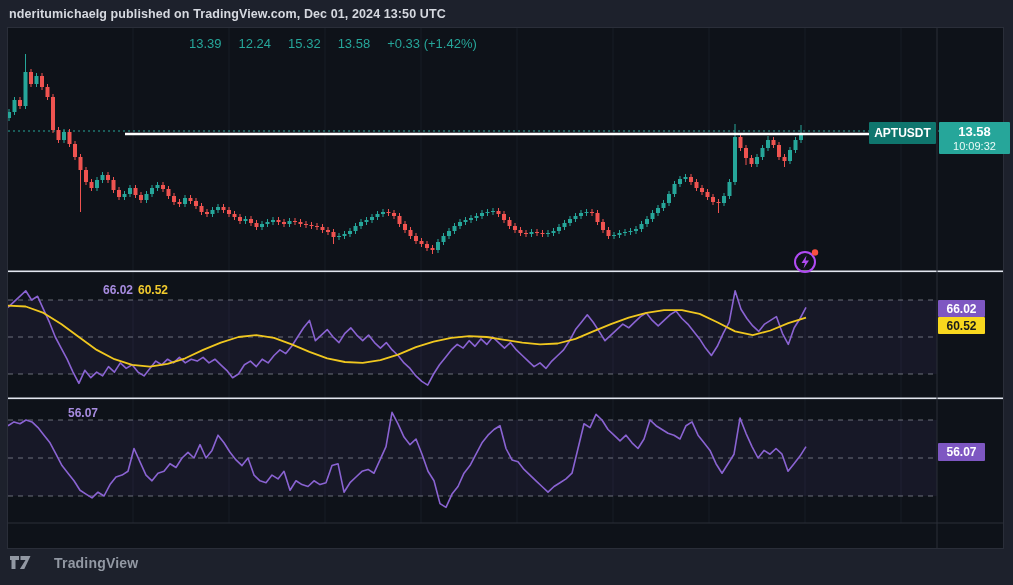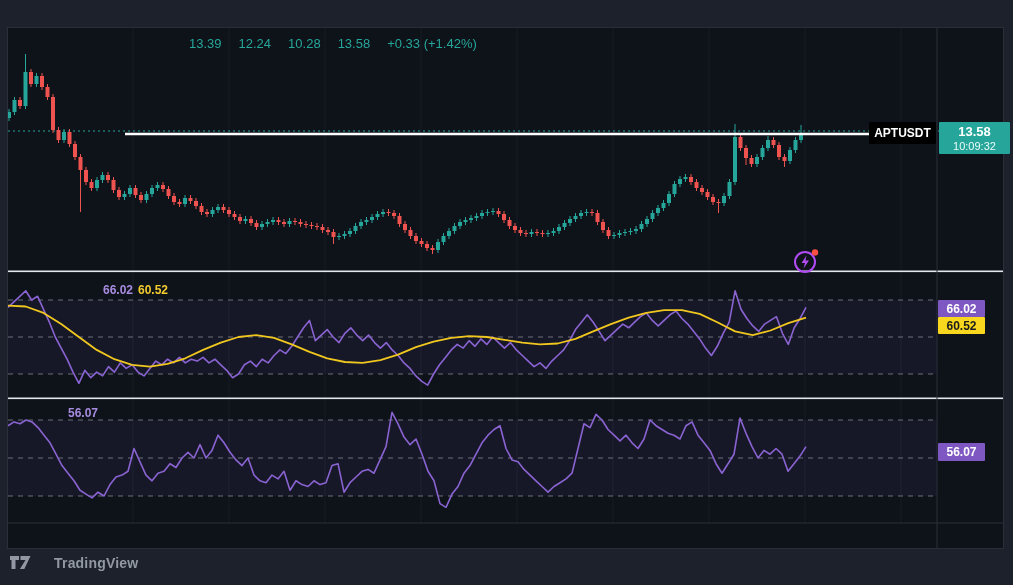--- a/index.html
+++ b/index.html
@@ -8,35 +8,36 @@
   #root { position:absolute; inset:0; }
   .hdr { position:absolute; left:9px; top:7px; font-size:12.5px; font-weight:bold; color:#d6d9e0; letter-spacing:.1px; }
   #frame { position:absolute; left:8px; top:28px; width:995px; height:520px; background:#0e1219; box-shadow:0 0 0 1px #2a2e39; }
   #chart-svg { position:absolute; left:0; top:0; }
   .legend { position:absolute; left:189px; top:36px; display:flex; font-size:13px; color:#26a69a; }
   .legend span { margin-right:17px;text-align:center; }
   .lbl { position:absolute; font-size:12px; font-weight:600; }
   .lbl-purple { color:#a78ce0; }
   .lbl-yellow { color:#f2cb2e; font-weight:700; }
   .badge { position:absolute; display:flex; align-items:center; justify-content:center; font-size:12px; font-weight:bold; color:#fff; border-radius:1px; }
-  .badge-teal { background:#000000; }
+  .badge-teal { background:#0f766e; }
   .badge-purple { background:#7e57c2; }
   .badge-yellow { background:#f8d71e; color:#1c1c1c; }
   .price-badge { position:absolute; left:939px; top:122px; width:71px; height:32px; background:#26a69a; color:#fff; display:flex; flex-direction:column; align-items:center; justify-content:center; border-radius:1px; }
   .price-badge .p1 { font-size:13px; font-weight:bold; line-height:16px; }
   .price-badge .p2 { font-size:11px; line-height:13px; color:#eafaf7; }
   .flash-btn { position:absolute; left:792px; top:247px; width:28px; height:28px; cursor:pointer; background:transparent; border:none; }
   .footer { position:absolute; left:10px; top:555px; display:flex; align-items:center; gap:23px; color:#9298a3; }
   .footer .brand { font-size:14px; font-weight:bold; letter-spacing:.2px; }
 </style>
 </head>
 <body>
 
 <div id="root">
 
+  <div class="hdr">nderitumichaelg published on TradingView.com, Dec 01, 2024 13:50 UTC</div>
 
   <div id="frame">
     <svg id="chart-svg" width="995" height="520">
         <line x1="125" y1="0" x2="125" y2="495" stroke="#171c27" stroke-width="1"></line>
         <line x1="221" y1="0" x2="221" y2="495" stroke="#171c27" stroke-width="1"></line>
         <line x1="317" y1="0" x2="317" y2="495" stroke="#171c27" stroke-width="1"></line>
         <line x1="413" y1="0" x2="413" y2="495" stroke="#171c27" stroke-width="1"></line>
         <line x1="509" y1="0" x2="509" y2="495" stroke="#171c27" stroke-width="1"></line>
         <line x1="605" y1="0" x2="605" y2="495" stroke="#171c27" stroke-width="1"></line>
         <line x1="701" y1="0" x2="701" y2="495" stroke="#171c27" stroke-width="1"></line>
@@ -348,21 +349,21 @@
         <rect x="0" y="242.5" width="995" height="1.6" fill="#e2e6ef"></rect>
         <rect x="0" y="369.5" width="995" height="1.6" fill="#e2e6ef"></rect>
         <line x1="0" y1="495" x2="995" y2="495" stroke="#2a2e39" stroke-width="1"></line>
         <line x1="929" y1="0" x2="929" y2="520" stroke="#2a2e39" stroke-width="1"></line>
       </svg>
   </div>
 
   <div class="legend">
     <span>13.39</span>
     <span>12.24</span>
-    <span>10.28</span>
+    <span>15.32</span>
     <span>13.58</span>
     <span>+0.33 (+1.42%)</span>
   </div>
 
   <div class="badge badge-teal" style="left:869px; top:122px; width:67px; height:22px;">APTUSDT</div>
 
   <div class="price-badge">
     <div class="p1">13.58</div>
     <div class="p2">10:09:32</div>
   </div>

